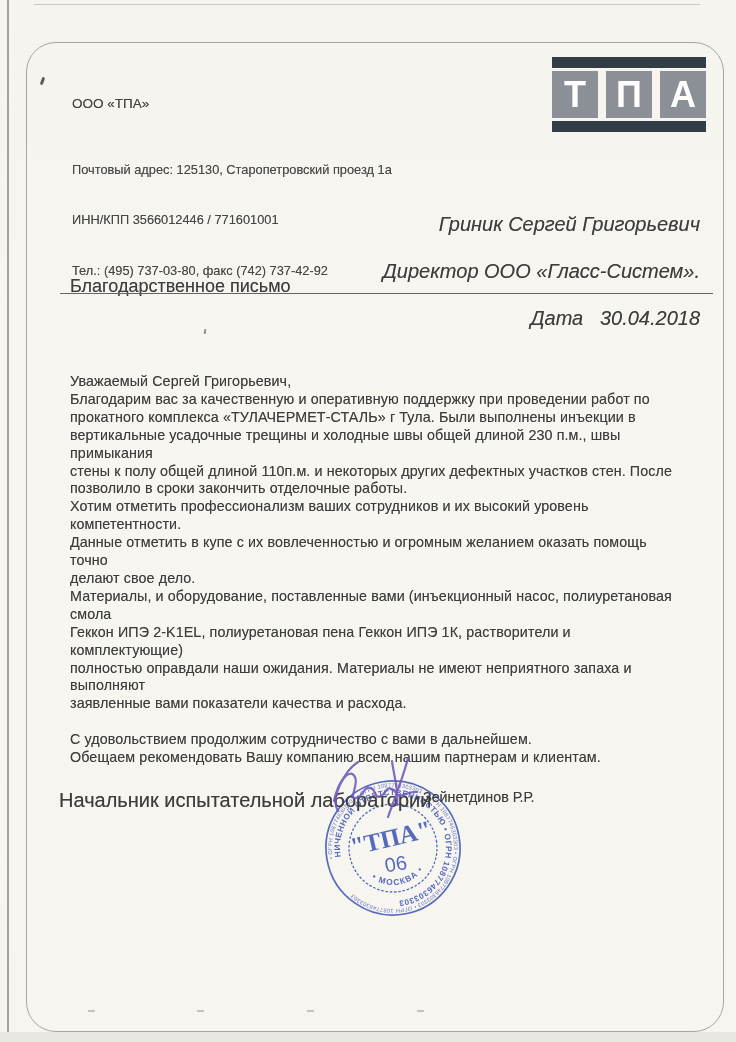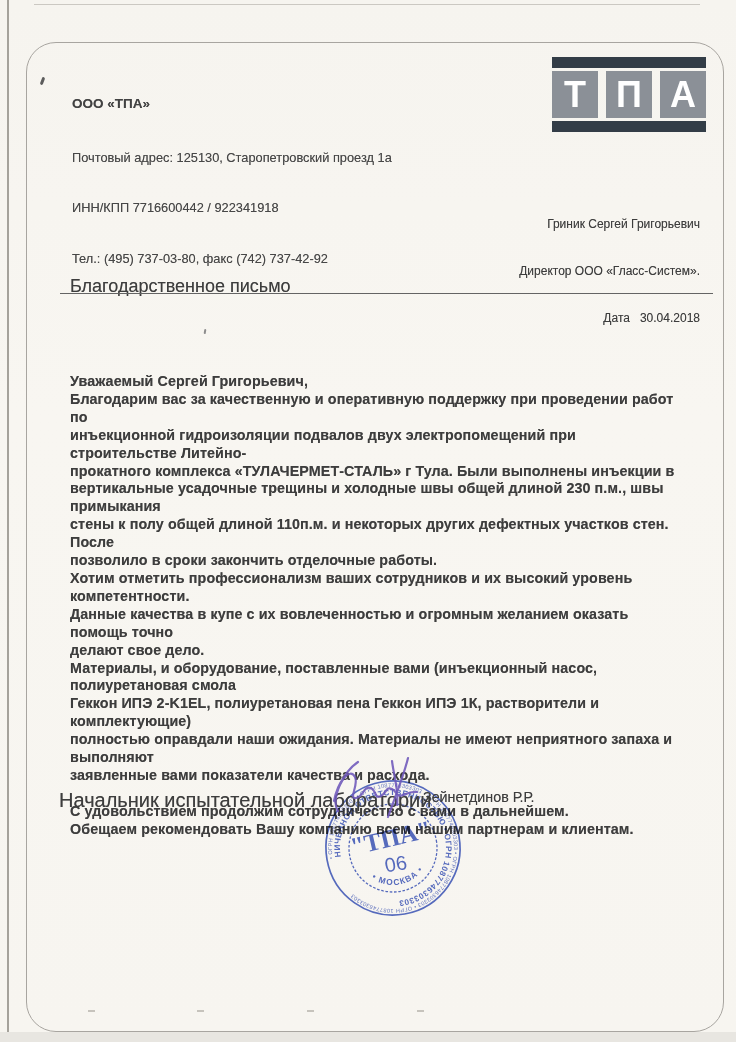--- a/index.html
+++ b/index.html
@@ -21,45 +21,45 @@
   .bottom-band{position:absolute;left:0;top:1032px;width:736px;height:10px;background:#e8e6e1;}
   .speck{position:absolute;background:#c6c3bc;width:7px;height:2px;}
   .mark{position:absolute;border-radius:2px;}
   .m1{left:41px;top:77px;width:3px;height:8px;background:#5c5c5c;transform:rotate(20deg);}
   .m2{left:699px;top:84px;width:3px;height:8px;background:#7a7a7a;transform:rotate(14deg);}
   .m3{left:204px;top:329px;width:2px;height:5px;background:#8d8d8d;transform:rotate(10deg);}
 
   
   .company{position:absolute;left:72px;top:60px;white-space:pre-wrap;
     text-shadow:0 0 .5px rgba(70,70,70,.55);}
-  .company-name{font-size:13.5px;font-weight:bold;margin-bottom:4px;color:#424242;}
+  .company-name{font-size:13.5px;font-weight:normal;margin-bottom:16px;color:#424242;}
   .company-line{font-size:12.8px;line-height:14.3px;color:#474747;}
 
   
   .logo{position:absolute;left:552px;top:57px;width:154px;}
   .logo-bar{height:11px;background:#333d47;}
   .logo-boxes{display:flex;justify-content:space-between;margin:3px 0;}
   .logo-box{width:46px;height:47px;background:#8b9097;color:#fff;
     display:flex;align-items:center;justify-content:center;
     font-size:36px;font-weight:bold;font-family:"Liberation Sans",sans-serif;}
 
   
   .recipient{position:absolute;right:36px;top:186px;text-align:right;
-    font-size:12px;line-height:15.6px;white-space:pre;
+    font-style:italic;font-size:20px;line-height:15.6px;white-space:pre;
     text-shadow:0 0 .5px rgba(70,70,70,.5);}
 
   
   .title{position:absolute;left:70px;top:276px;font-size:18px;
     text-shadow:0 0 .5px rgba(70,70,70,.5);}
   .title-rule{position:absolute;left:60px;top:293px;width:653px;height:1px;background:#646464;}
 
   
   .body-block{position:absolute;left:70px;top:373px;width:615px;
     font-size:14.3px;line-height:17.9px;letter-spacing:.1px;
-    text-shadow:0 0 .5px rgba(66,66,66,.55);font-weight:bold;}
+    text-shadow:0 0 .5px rgba(66,66,66,.55);}
   .bline{min-height:17.9px;}
 
   
   .sig-title{position:absolute;left:59px;top:789px;font-size:20px;
     text-shadow:0 0 .5px rgba(66,66,66,.55);z-index:3;}
   .sig-name{position:absolute;left:423px;top:789px;font-size:14.3px;
     text-shadow:0 0 .5px rgba(66,66,66,.55);z-index:3;}
 
   
   .stamp{position:absolute;left:313px;top:768px;opacity:.92;mix-blend-mode:multiply;z-index:2;}
@@ -89,21 +89,21 @@
   <div class="mark m2"></div>
   <div class="mark m3"></div>
   <div class="speck" style="left:88px;top:1010px;"></div>
   <div class="speck" style="left:197px;top:1010px;"></div>
   <div class="speck" style="left:307px;top:1010px;"></div>
   <div class="speck" style="left:417px;top:1010px;"></div>
 
   <header class="company">
     <div class="company-name">ООО «ТПА»</div>
     <div class="company-line">Почтовый адрес: 125130, Старопетровский проезд 1а</div>
-    <div class="company-line">ИНН/КПП 7716600442 / 922341918</div>
+    <div class="company-line">ИНН/КПП 3566012446 / 771601001</div>
     <div class="company-line">Тел.: (495) 737-03-80, факс (742) 737-42-92</div>
   </header>
 
   <div class="logo">
     <div class="logo-bar"></div>
     <div class="logo-boxes">
       <div class="logo-box">Т</div>
       <div class="logo-box">П</div>
       <div class="logo-box">А</div>
     </div>
@@ -115,27 +115,26 @@
     <div>Директор ООО «Гласс-Систем».</div>
     <div>Дата   30.04.2018</div>
   </div>
 
   <div class="title">Благодарственное письмо</div>
   <div class="title-rule"></div>
 
   <div class="body-block">
     <div class="bline">Уважаемый Сергей Григорьевич,</div>
     <div class="bline">Благодарим вас за качественную и оперативную поддержку при проведении работ по</div>
-    <div class="bline">инъекционной гидроизоляции подвалов двух электропомещений при строительстве Литейно-</div>
     <div class="bline">прокатного комплекса «ТУЛАЧЕРМЕТ-СТАЛЬ» г Тула. Были выполнены инъекции в</div>
     <div class="bline">вертикальные усадочные трещины и холодные швы общей длиной 230 п.м., швы примыкания</div>
     <div class="bline">стены к полу общей длиной 110п.м. и некоторых других дефектных участков стен. После</div>
     <div class="bline">позволило в сроки закончить отделочные работы.</div>
     <div class="bline">Хотим отметить профессионализм ваших сотрудников и их высокий уровень компетентности.</div>
-    <div class="bline">Данные качества в купе с их вовлеченностью и огромным желанием оказать помощь точно</div>
+    <div class="bline">Данные отметить в купе с их вовлеченностью и огромным желанием оказать помощь точно</div>
     <div class="bline">делают свое дело.</div>
     <div class="bline">Материалы, и оборудование, поставленные вами (инъекционный насос, полиуретановая смола</div>
     <div class="bline">Геккон ИПЭ 2-K1EL, полиуретановая пена Геккон ИПЭ 1К, растворители и комплектующие)</div>
     <div class="bline">полностью оправдали наши ожидания. Материалы не имеют неприятного запаха и выполняют</div>
     <div class="bline">заявленные вами показатели качества и расхода.</div>
     <div class="bline"></div>
     <div class="bline">С удовольствием продолжим сотрудничество с вами в дальнейшем.</div>
     <div class="bline">Обещаем рекомендовать Вашу компанию всем нашим партнерам и клиентам.</div>
   </div>
 

